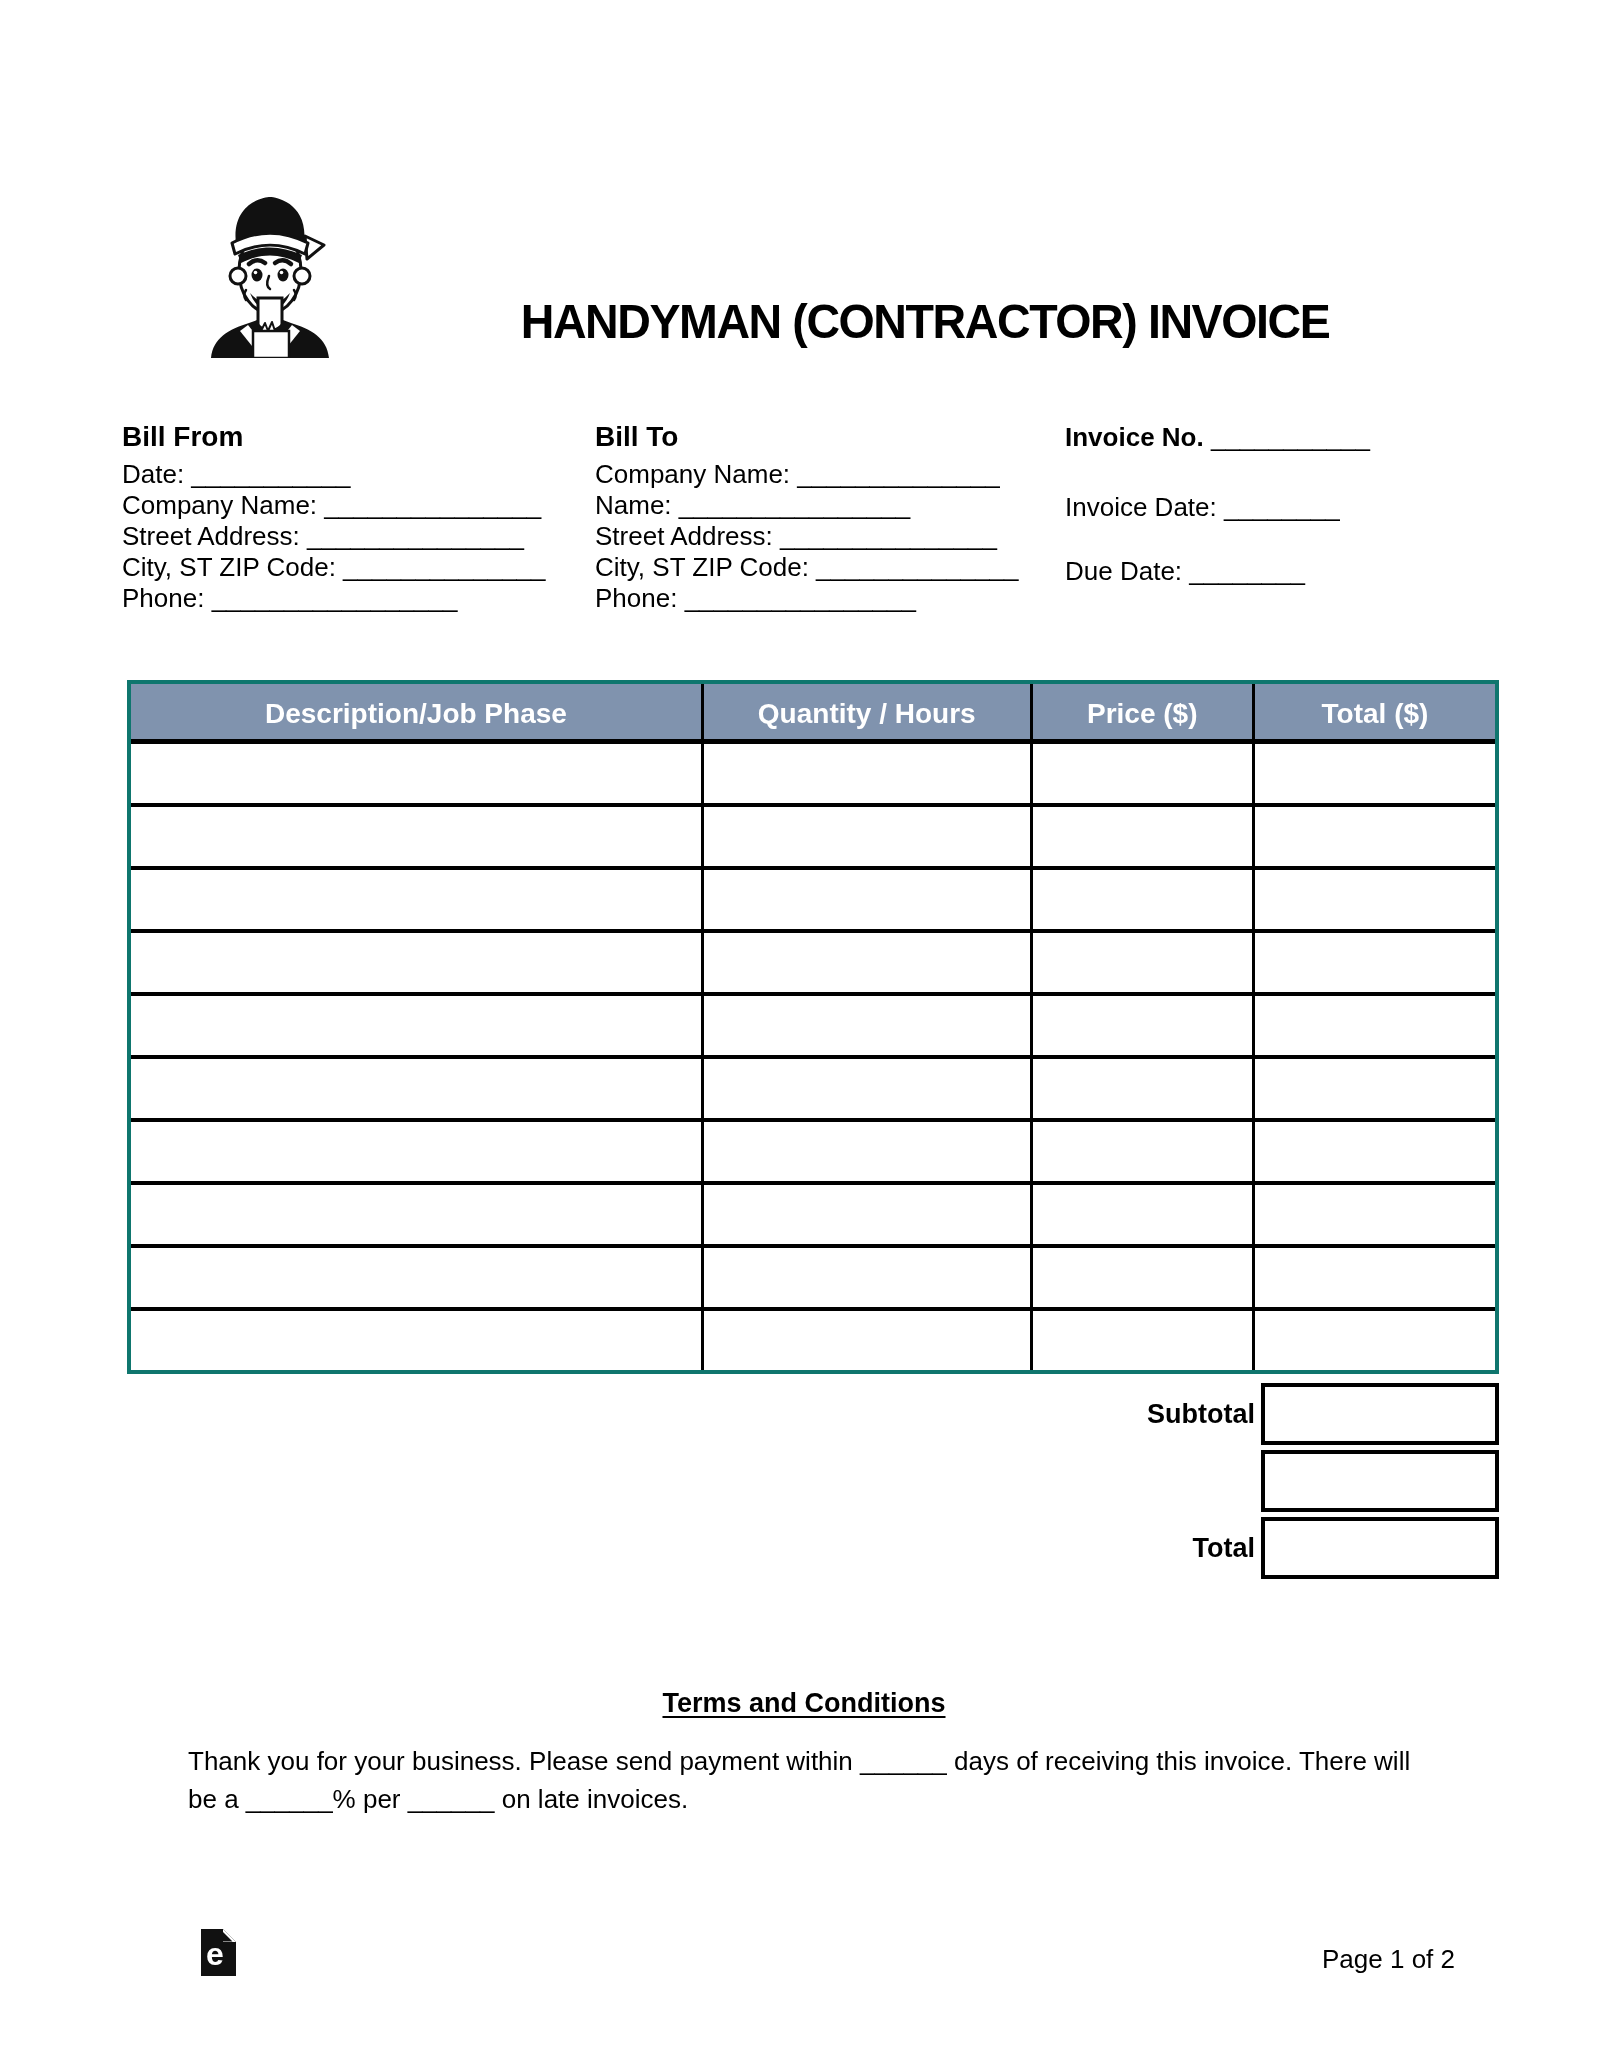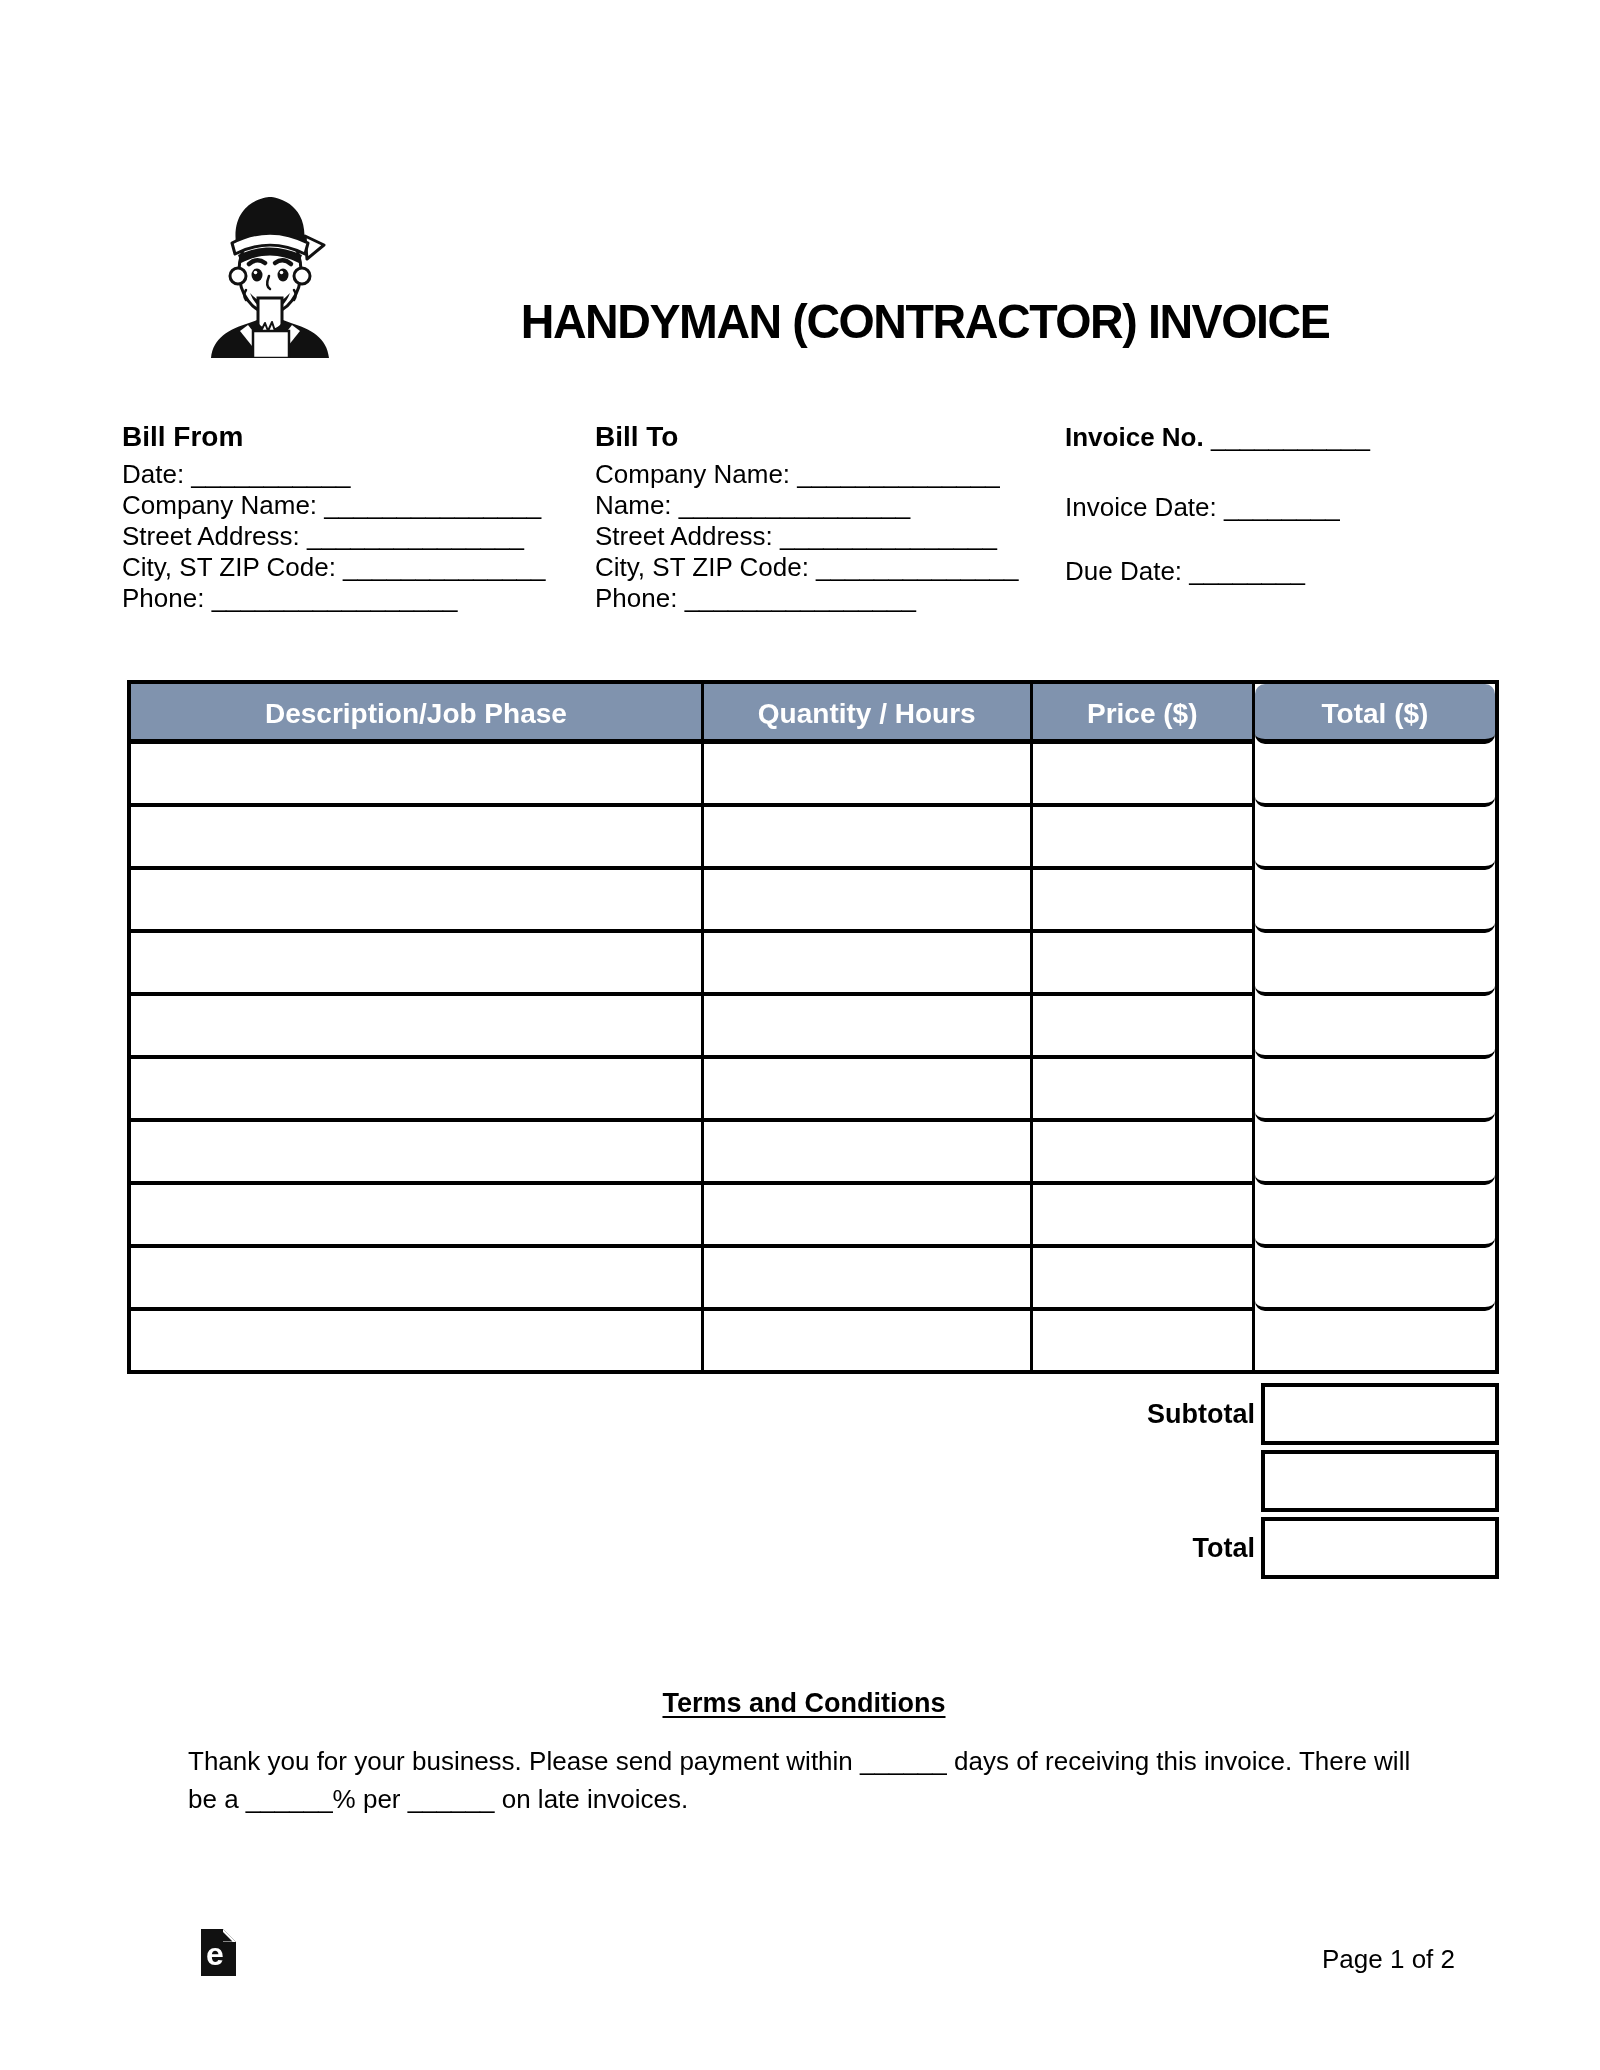--- a/index.html
+++ b/index.html
@@ -28,31 +28,31 @@
   .col-heading{font-size:28px;font-weight:bold;line-height:30px;height:37px;}
   .field-line{white-space:nowrap;}
   .meta-line{position:absolute;left:0;white-space:nowrap;}
   .meta-line.l1{top:0;}
   .meta-line.l2{top:70px;}
   .meta-line.l3{top:134px;}
   .b{font-weight:bold;}
   
   .inv-table{
     position:absolute;left:127px;top:680px;width:1372px;
-    border:4px solid #000000;box-sizing:border-box;background:#fff;
+    border:4px solid #0f766e;box-sizing:border-box;background:#fff;
   }
   .t-row{display:flex;width:100%;}
   .t-cell{box-sizing:border-box;border-right:3px solid #000;border-bottom:4px solid #000;}
   .t-cell:last-child{border-right:none;}
   .t-row.body-row .t-cell{height:63px;background:#fff;}
   .t-row.body-row:last-child .t-cell{border-bottom:none;height:59px;}
   .c0{width:42%;}
   .c1w{width:24.1%;}
   .c2w{width:16.3%;}
-  .c3w{width:17.6%;border-radius:10px;}
+  .c3w{width:17.6%;}
   .th{
     height:60px;line-height:60px;border-bottom:5px solid #000;
     color:#fff;font-weight:bold;font-size:28px;text-align:center;
   }
   
   .totals{position:absolute;left:127px;top:1383px;width:1372px;}
   .total-row{display:flex;justify-content:flex-end;align-items:stretch;margin-bottom:5px;height:62px;}
   .total-label{flex:1;text-align:right;font-size:27px;line-height:62px;padding-right:6px;}
   .total-label.bold{font-weight:bold;}
   .total-box{width:238px;box-sizing:border-box;border:4px solid #000;background:#fff;}

